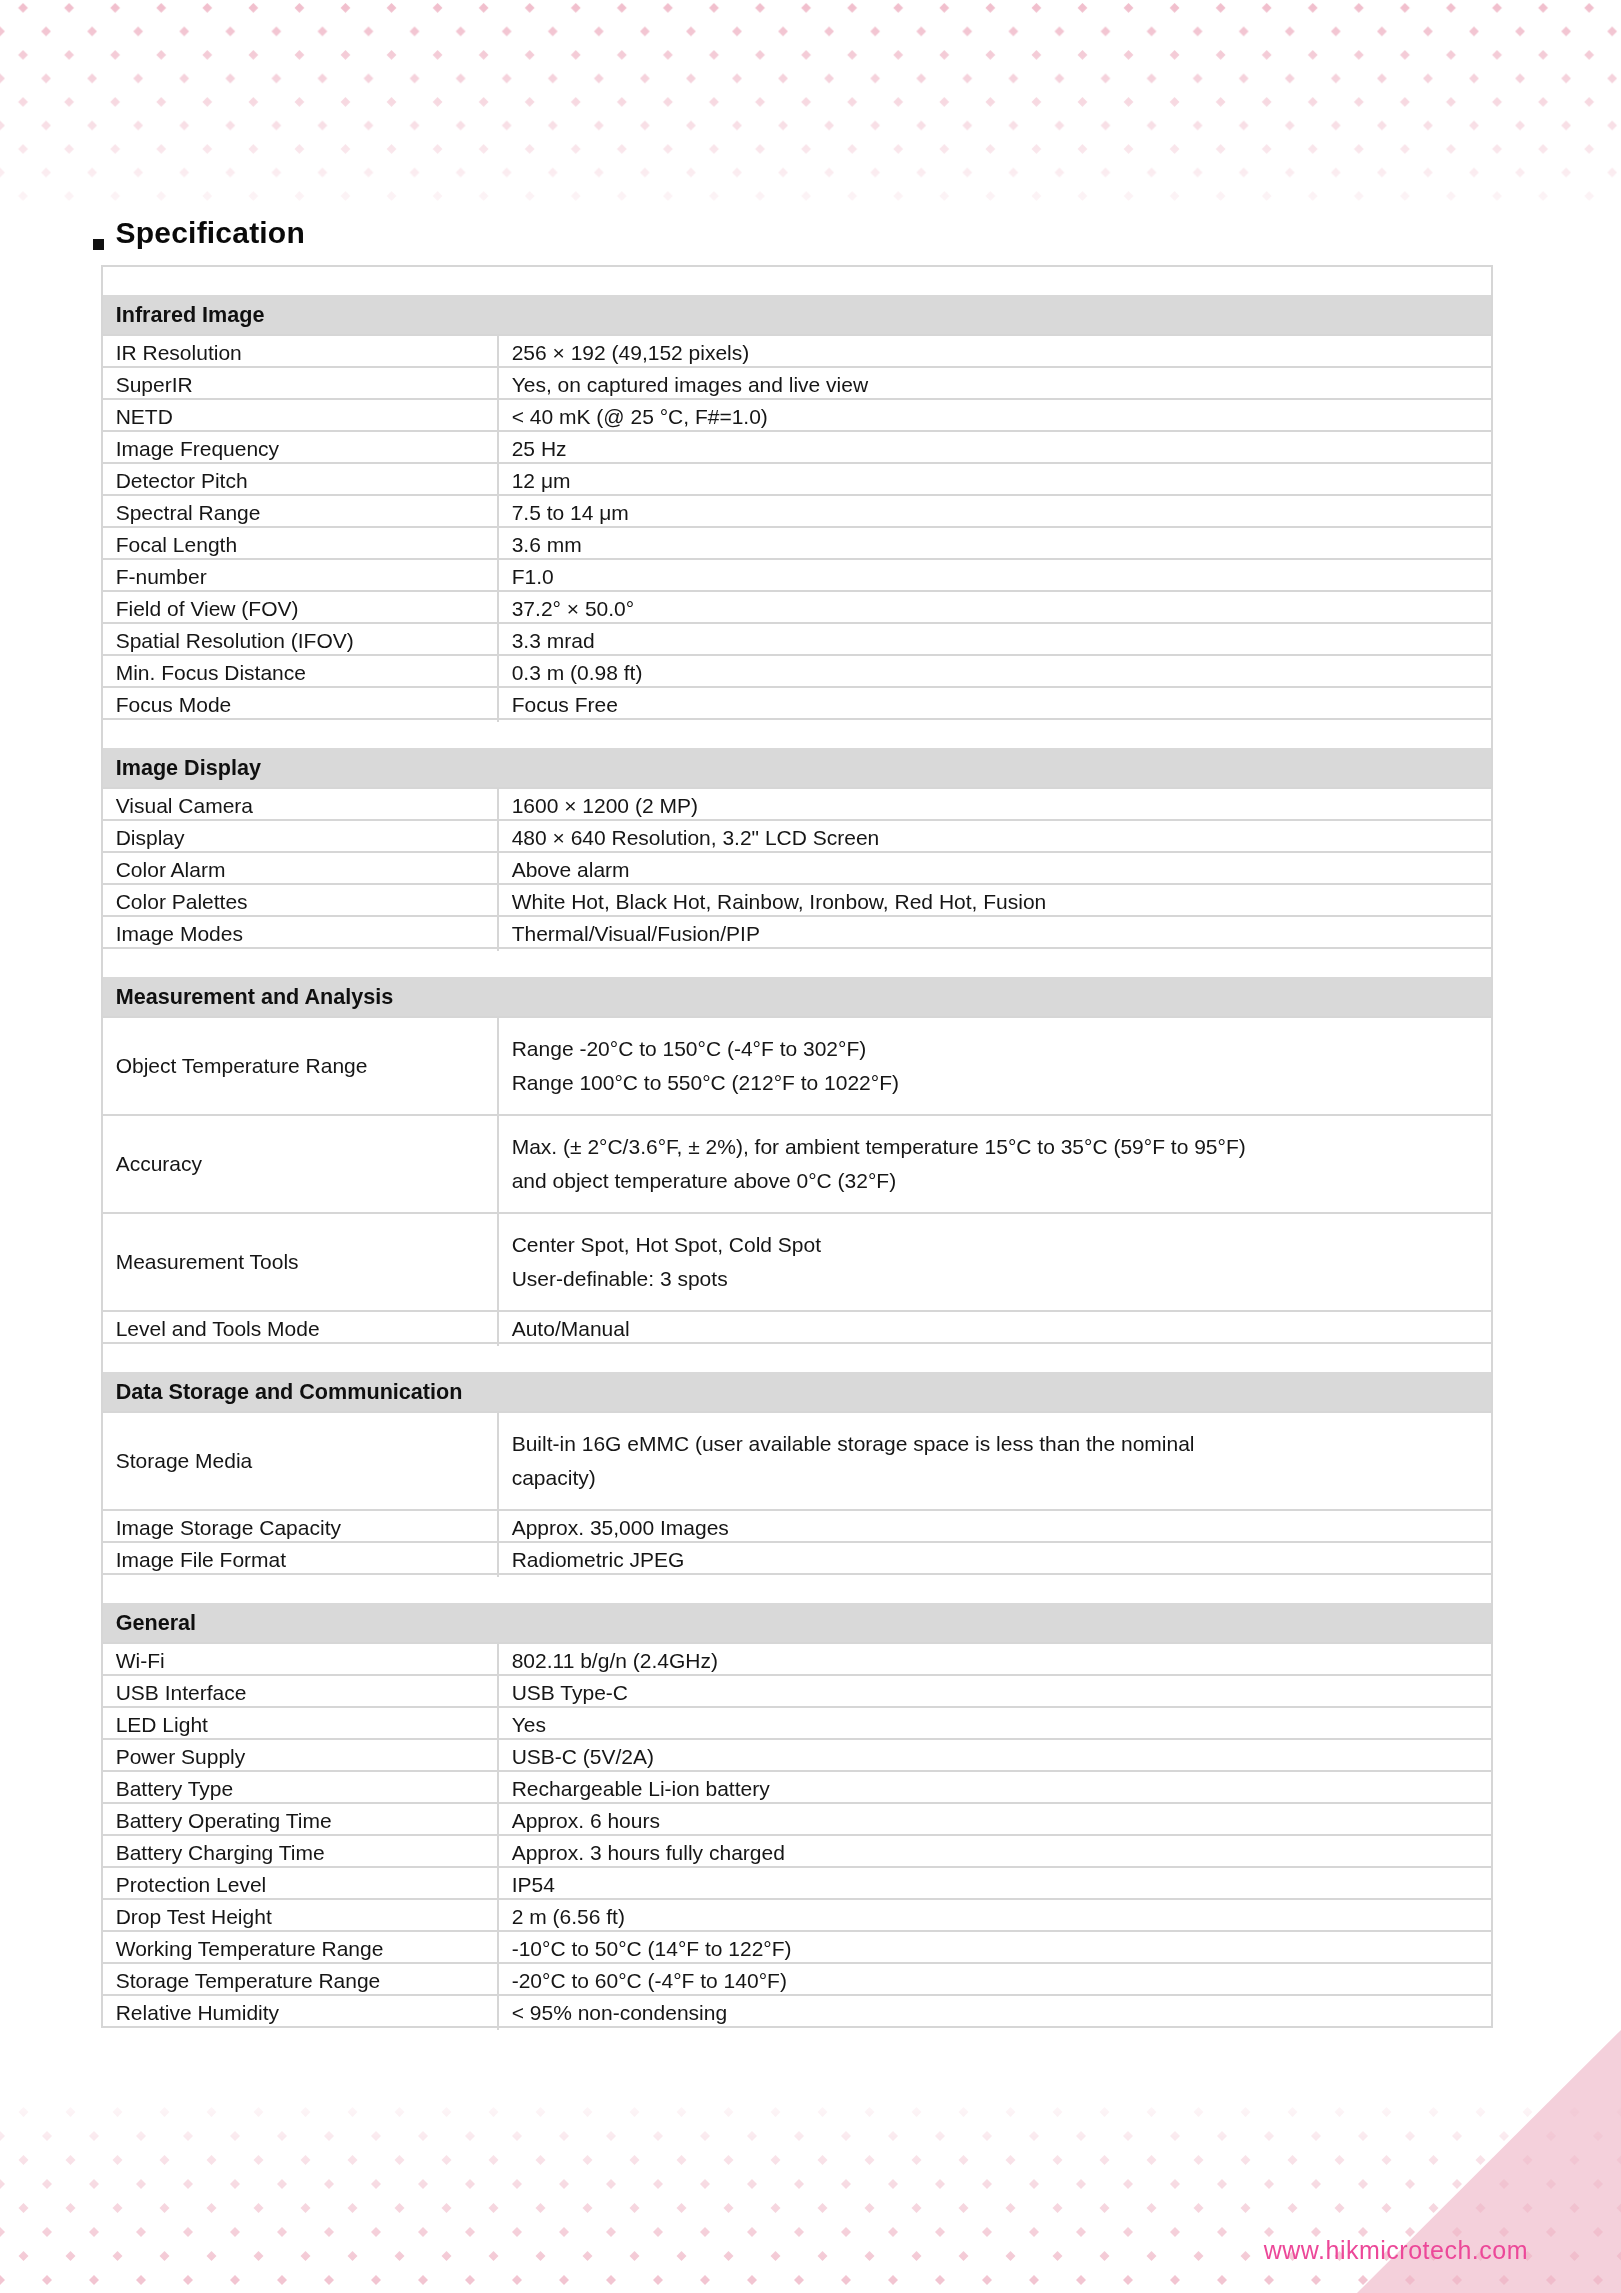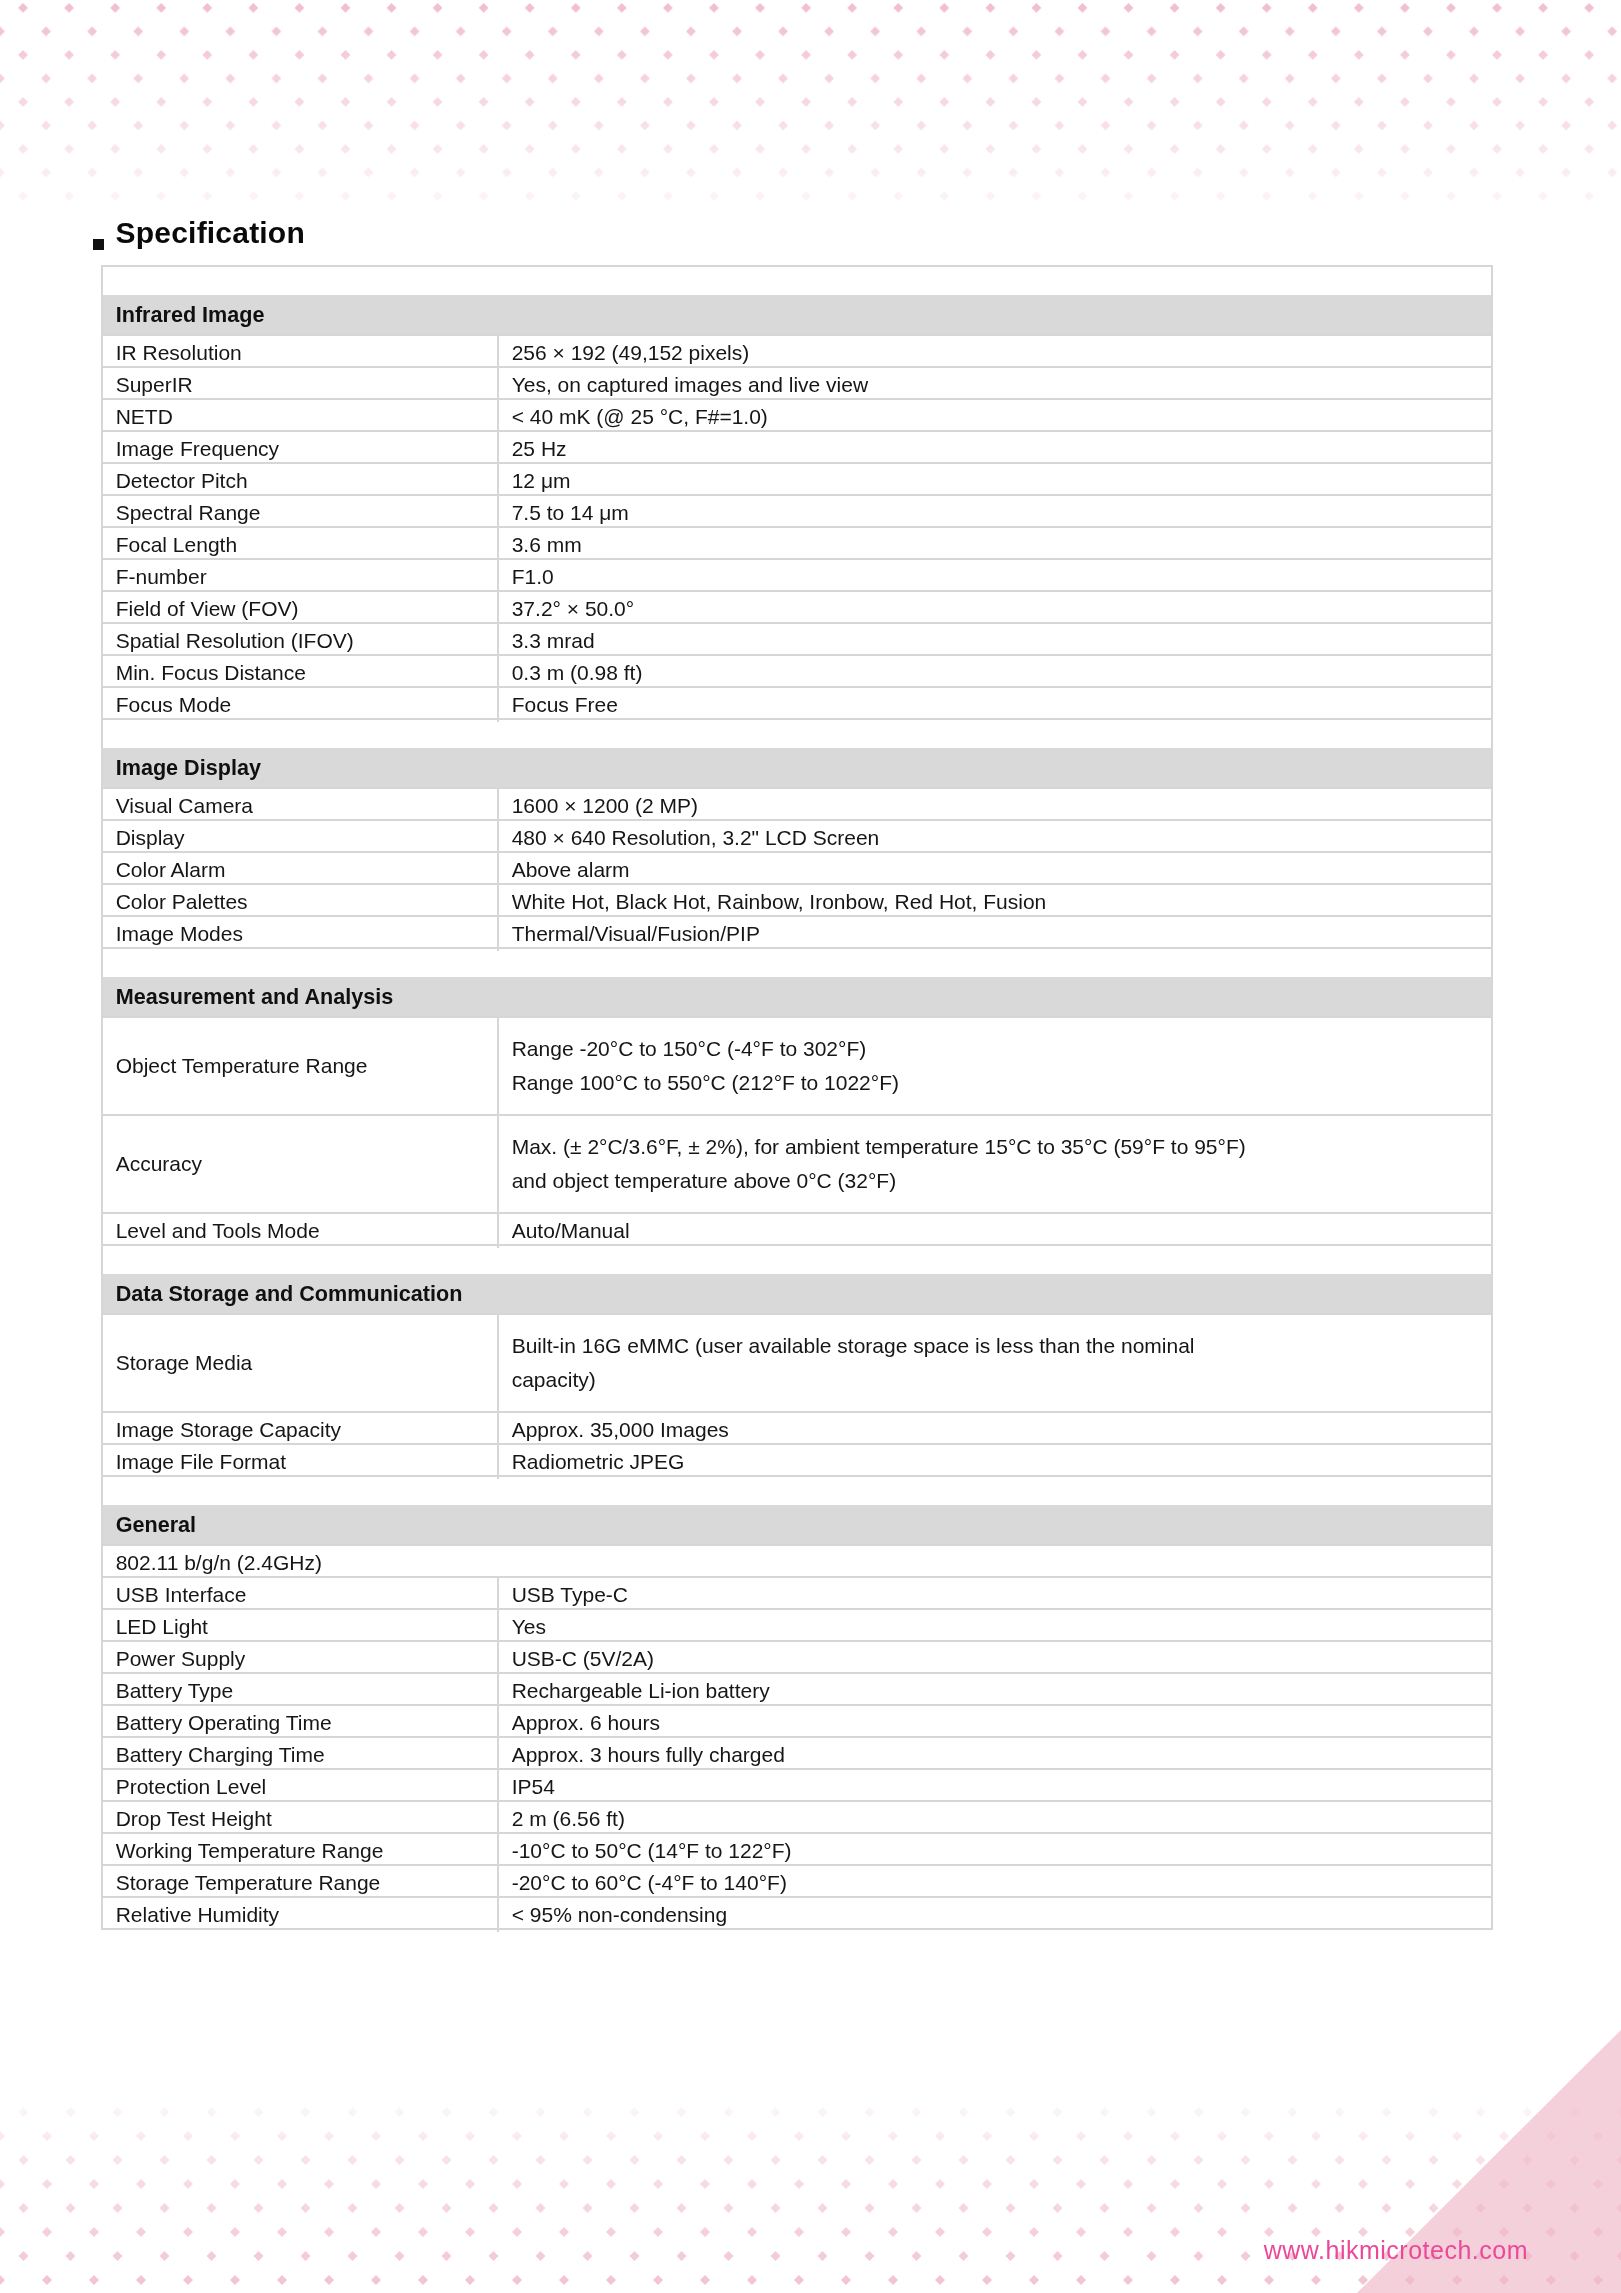--- a/index.html
+++ b/index.html
@@ -250,20 +250,29 @@
     </div>
     <div class="row tall">
       <div class="cell label">
         <div>Accuracy</div>
       </div>
       <div class="cell value">
         <div>Max. (± 2°C/3.6°F, ± 2%), for ambient temperature 15°C to 35°C (59°F to 95°F)</div>
         <div>and object temperature above 0°C (32°F)</div>
       </div>
     </div>
+    <div class="row tall">
+      <div class="cell label">
+        <div>Measurement Tools</div>
+      </div>
+      <div class="cell value">
+        <div>Center Spot, Hot Spot, Cold Spot</div>
+        <div>User-definable: 3 spots</div>
+      </div>
+    </div>
     <div class="row">
       <div class="cell label">
         <div>Level and Tools Mode</div>
       </div>
       <div class="cell value">
         <div>Auto/Manual</div>
       </div>
     </div>
     <div class="sec-header">Data Storage and Communication</div>
     <div class="row tall">
@@ -286,20 +295,23 @@
     <div class="row">
       <div class="cell label">
         <div>Image File Format</div>
       </div>
       <div class="cell value">
         <div>Radiometric JPEG</div>
       </div>
     </div>
     <div class="sec-header">General</div>
     <div class="row">
+      <div class="cell label">
+        <div>Wi-Fi</div>
+      </div>
       <div class="cell value">
         <div>802.11 b/g/n (2.4GHz)</div>
       </div>
     </div>
     <div class="row">
       <div class="cell label">
         <div>USB Interface</div>
       </div>
       <div class="cell value">
         <div>USB Type-C</div>

